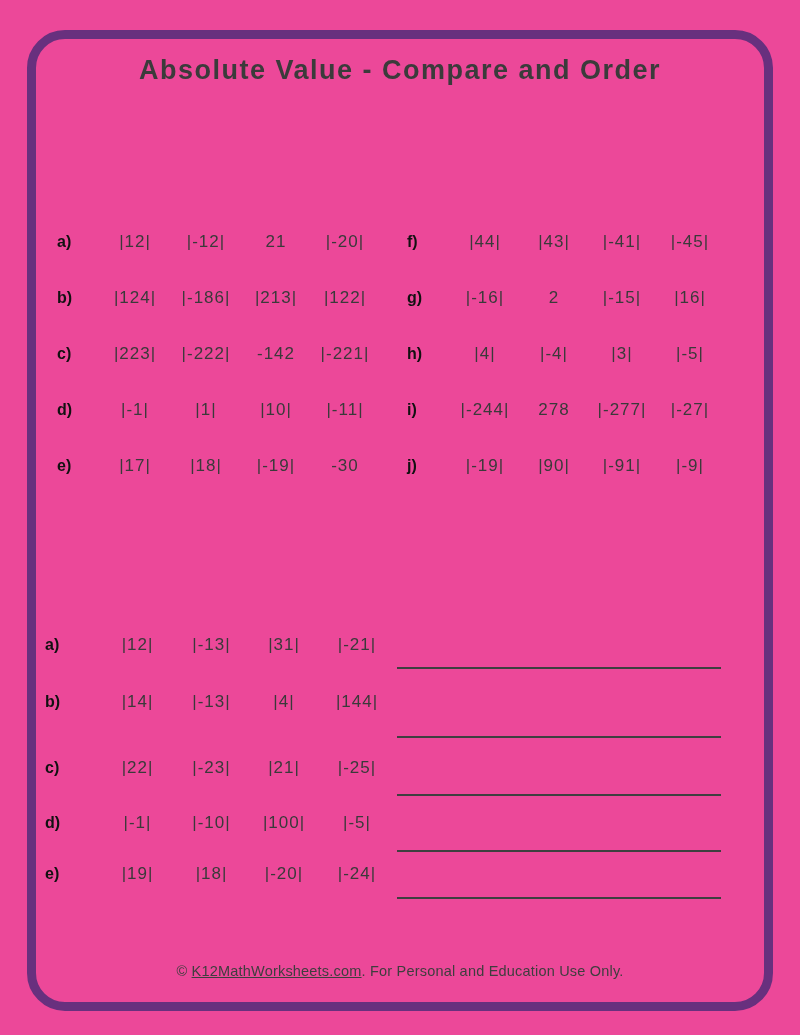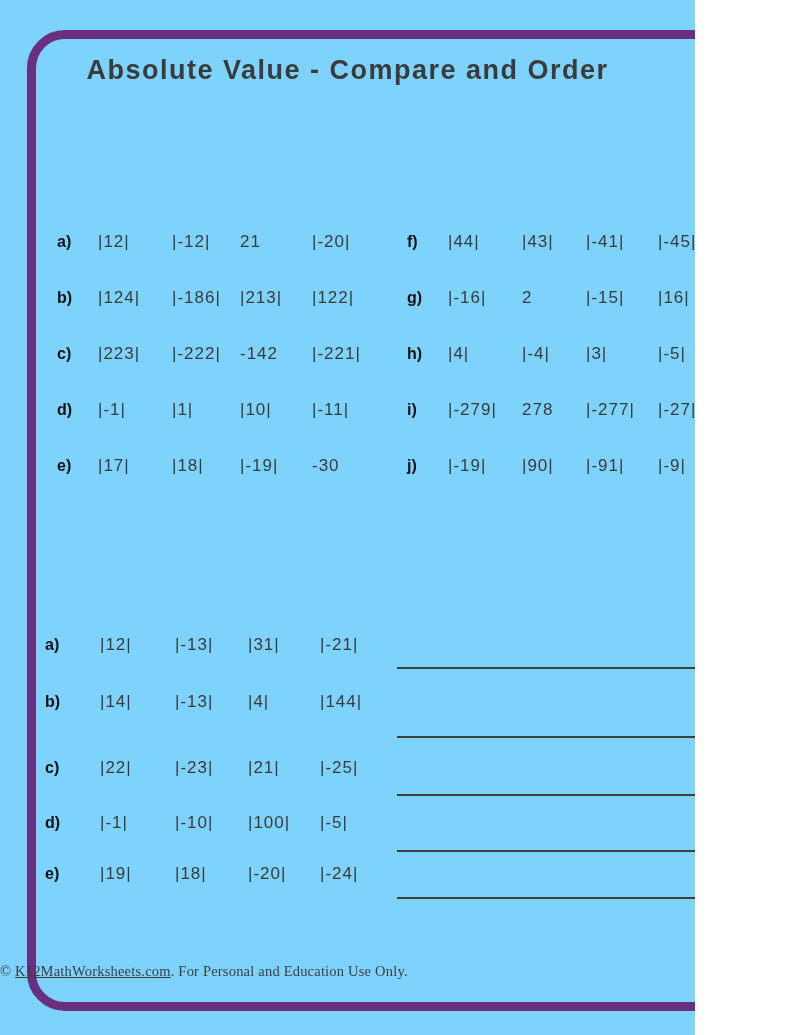--- a/index.html
+++ b/index.html
@@ -1,18 +1,18 @@
 <!DOCTYPE html>
 <html><head>
 <meta charset="utf-8">
 <style>
   * { margin:0; padding:0; box-sizing:border-box; }
   html,body { background:#ffffff; }
   .sheet {
-    position:relative; width:695px; height:1035px; background:#7dd3fc;
+    position:relative; width:800px; height:1035px; background:#ec4899;
     font-family:"Liberation Sans", sans-serif; overflow:hidden;
   }
   .frame {
     position:absolute; left:27px; top:30px; width:746px; height:981px;
     border:9px solid #68307e; border-radius:38px; background:transparent;
   }
   .title {
     position:absolute; top:52px; left:0; width:100%; text-align:center;
     font-size:27px; font-weight:600; letter-spacing:1.5px; color:#3b3b3b;
     line-height:36px;
@@ -27,40 +27,40 @@
   .grid1 { position:absolute; top:214px; }
   #grid1-left  { left:50px;  width:330px; }
   #grid1-right { left:400px; width:325px; }
   .g1row {
     display:grid; height:56px; align-items:center;
   }
   #grid1-left  .g1row { grid-template-columns:48px 74px 68px 72px 66px; }
   #grid1-right .g1row { grid-template-columns:48px 74px 64px 72px 64px; }
 
   .rl { font-weight:700; font-size:16px; color:#111111; padding-left:7px; }
-  .rv { font-size:17px; color:#3a3a3a; letter-spacing:1px; white-space:nowrap; }
+  .rv { text-align:center; font-size:17px; color:#3a3a3a; letter-spacing:1px; white-space:nowrap; }
 
   .s2row {
     position:absolute; left:40px; width:355px; display:grid;
     grid-template-columns:60px 75px 73px 72px 74px; height:34px; align-items:center;
   }
   .s2row .rl { padding-left:5px; }
   #s2r0 { top:628px; } #s2r1 { top:685px; } #s2r2 { top:751px; }
   #s2r3 { top:806px; } #s2r4 { top:857px; }
 
   .aline {
     position:absolute; left:397px; width:324px; height:0;
     border-top:2px solid #3f3f3f;
   }
   #al0 { top:667px; } #al1 { top:736px; } #al2 { top:794px; }
   #al3 { top:850px; } #al4 { top:897px; }
 
   .footer {
-    position:absolute; top:963px; left:0; width:100%; 
-    font-size:14.5px; color:#3e3e3e; letter-spacing:0.2px;font-family:Liberation Serif, serif;
+    position:absolute; top:963px; left:0; width:100%; text-align:center;
+    font-size:14.5px; color:#3e3e3e; letter-spacing:0.2px;
   }
   .footer a { color:#3e3e3e; text-decoration:underline; cursor:pointer; }
 </style>
 </head>
 <body>
 
 <div class="sheet">
   <div class="frame"></div>
 
   <div class="title">Absolute Value - Compare and Order</div>
@@ -121,21 +121,21 @@
     </div>
     <div class="g1row">
       <span class="rl">h)</span>
       <span class="rv">|4|</span>
       <span class="rv">|-4|</span>
       <span class="rv">|3|</span>
       <span class="rv">|-5|</span>
     </div>
     <div class="g1row">
       <span class="rl">i)</span>
-      <span class="rv">|-279|</span>
+      <span class="rv">|-244|</span>
       <span class="rv">278</span>
       <span class="rv">|-277|</span>
       <span class="rv">|-27|</span>
     </div>
     <div class="g1row">
       <span class="rl">j)</span>
       <span class="rv">|-19|</span>
       <span class="rv">|90|</span>
       <span class="rv">|-91|</span>
       <span class="rv">|-9|</span>

